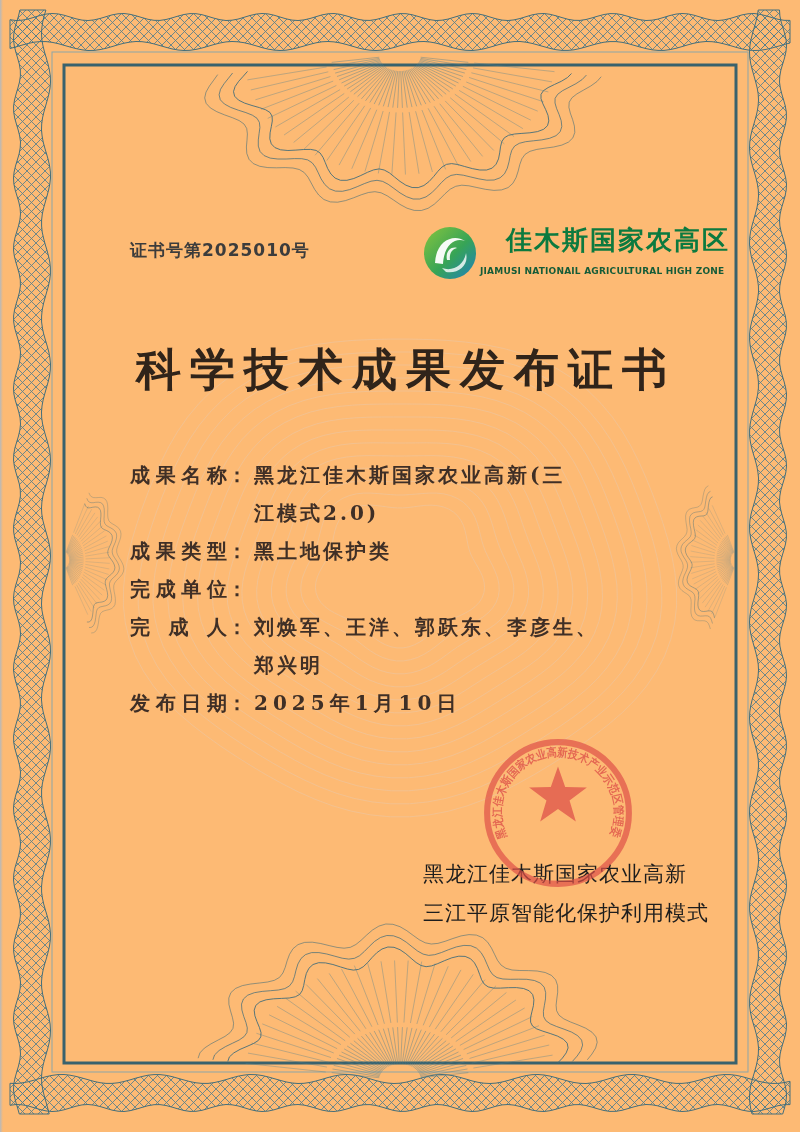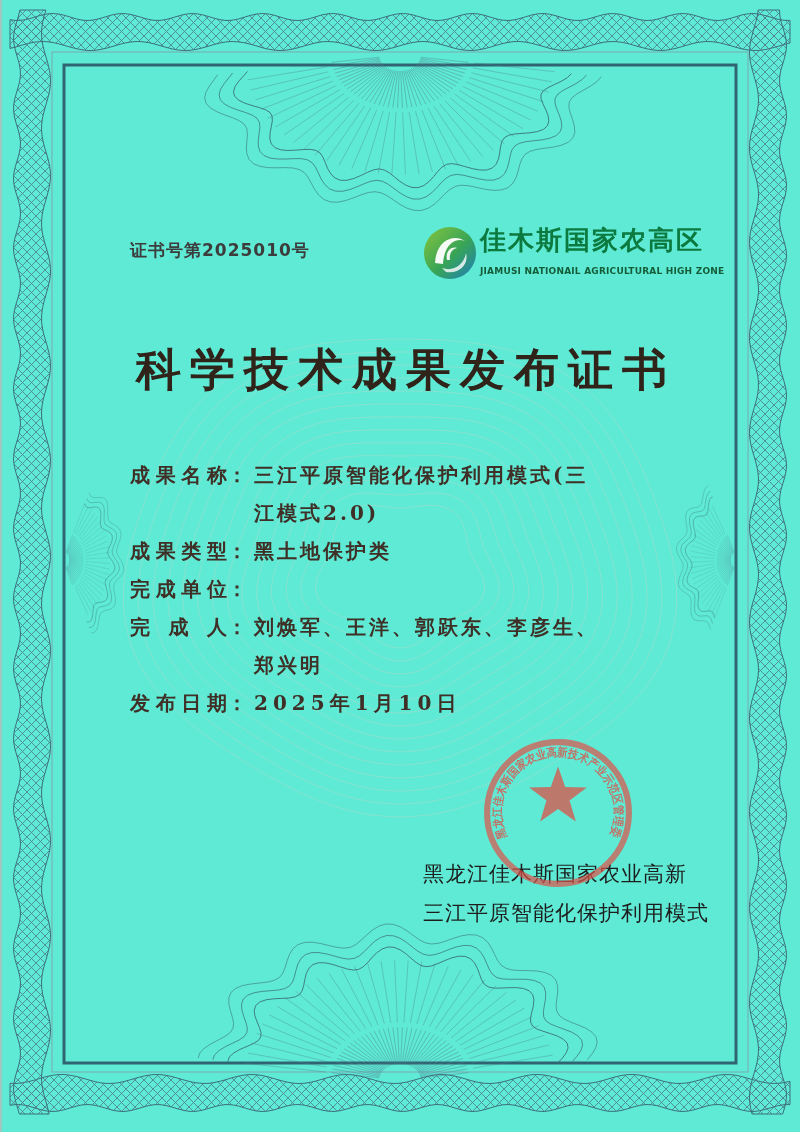--- a/index.html
+++ b/index.html
@@ -1,30 +1,30 @@
 <!DOCTYPE html>
 <html><head>
 <meta charset="utf-8">
 <style>
   html,body{margin:0;padding:0;background:#ffffff;}
-  .page{position:relative;width:800px;height:1132px;background:#5eead4;overflow:hidden;
+  .page{position:relative;width:800px;height:1132px;background:#fdba74;overflow:hidden;
         font-family:"DejaVu Serif","Liberation Serif",serif;}
   .page::before{content:"";position:absolute;left:0;top:0;bottom:0;width:3px;
         background:linear-gradient(to right,#b9b9b9,rgba(255,255,255,0));z-index:5;}
   #deco{position:absolute;left:0;top:0;width:800px;height:1132px;z-index:1;}
   .content{position:absolute;inset:0;z-index:2;}
 
   .cert-no{position:absolute;left:130px;top:239px;
         font-family:"DejaVu Sans","Liberation Sans",sans-serif;
         font-size:17px;font-weight:600;color:#3c3c3c;letter-spacing:1px;}
 
   .logo{position:absolute;left:423px;top:226px;display:flex;align-items:flex-start;}
   .logo-mark{width:54px;height:54px;flex:none;margin-right:3px;}
   .logo-cn{font-family:"DejaVu Sans","Liberation Sans",sans-serif;font-weight:bold;
-        font-size:26px;line-height:29px;color:#0c7a3f;letter-spacing:2px;white-space:nowrap;}
+        font-size:26px;line-height:29px;color:#0c7a3f;letter-spacing:2px;white-space:nowrap;margin-left:26px;}
   .logo-en{font-family:"DejaVu Sans","Liberation Sans",sans-serif;font-weight:bold;
         font-size:9px;color:#155c38;letter-spacing:0.2px;white-space:nowrap;margin-top:11px;}
 
   .title{position:absolute;left:0;right:0;top:340px;margin:0;text-align:center;
         font-size:45px;font-weight:900;color:#30241a;letter-spacing:9px;white-space:nowrap;padding-left:12px;}
 
   .fields{position:absolute;left:130px;top:456px;width:540px;
         font-size:20px;font-weight:bold;color:#3f2f26;}
   .frow{display:flex;line-height:38px;}
   .flabel{flex:none;width:97px;text-align:justify;text-align-last:justify;}
@@ -372,21 +372,21 @@
         <div class="logo-en">JIAMUSI NATIONAIL AGRICULTURAL HIGH ZONE</div>
       </div>
     </div>
 
     <h1 class="title">科学技术成果发布证书</h1>
 
     <div class="fields">
       <div class="frow">
         <span class="flabel">成果名称</span>
           <span class="fcolon">：</span>
-          <span class="fvalue">三江平原智能化保护利用模式(三
+          <span class="fvalue">黑龙江佳木斯国家农业高新(三
 江模式2.0)</span>
       </div>
       <div class="frow">
         <span class="flabel">成果类型</span>
           <span class="fcolon">：</span>
           <span class="fvalue">黑土地保护类</span>
       </div>
       <div class="frow">
         <span class="flabel">完成单位</span>
           <span class="fcolon">：</span>

